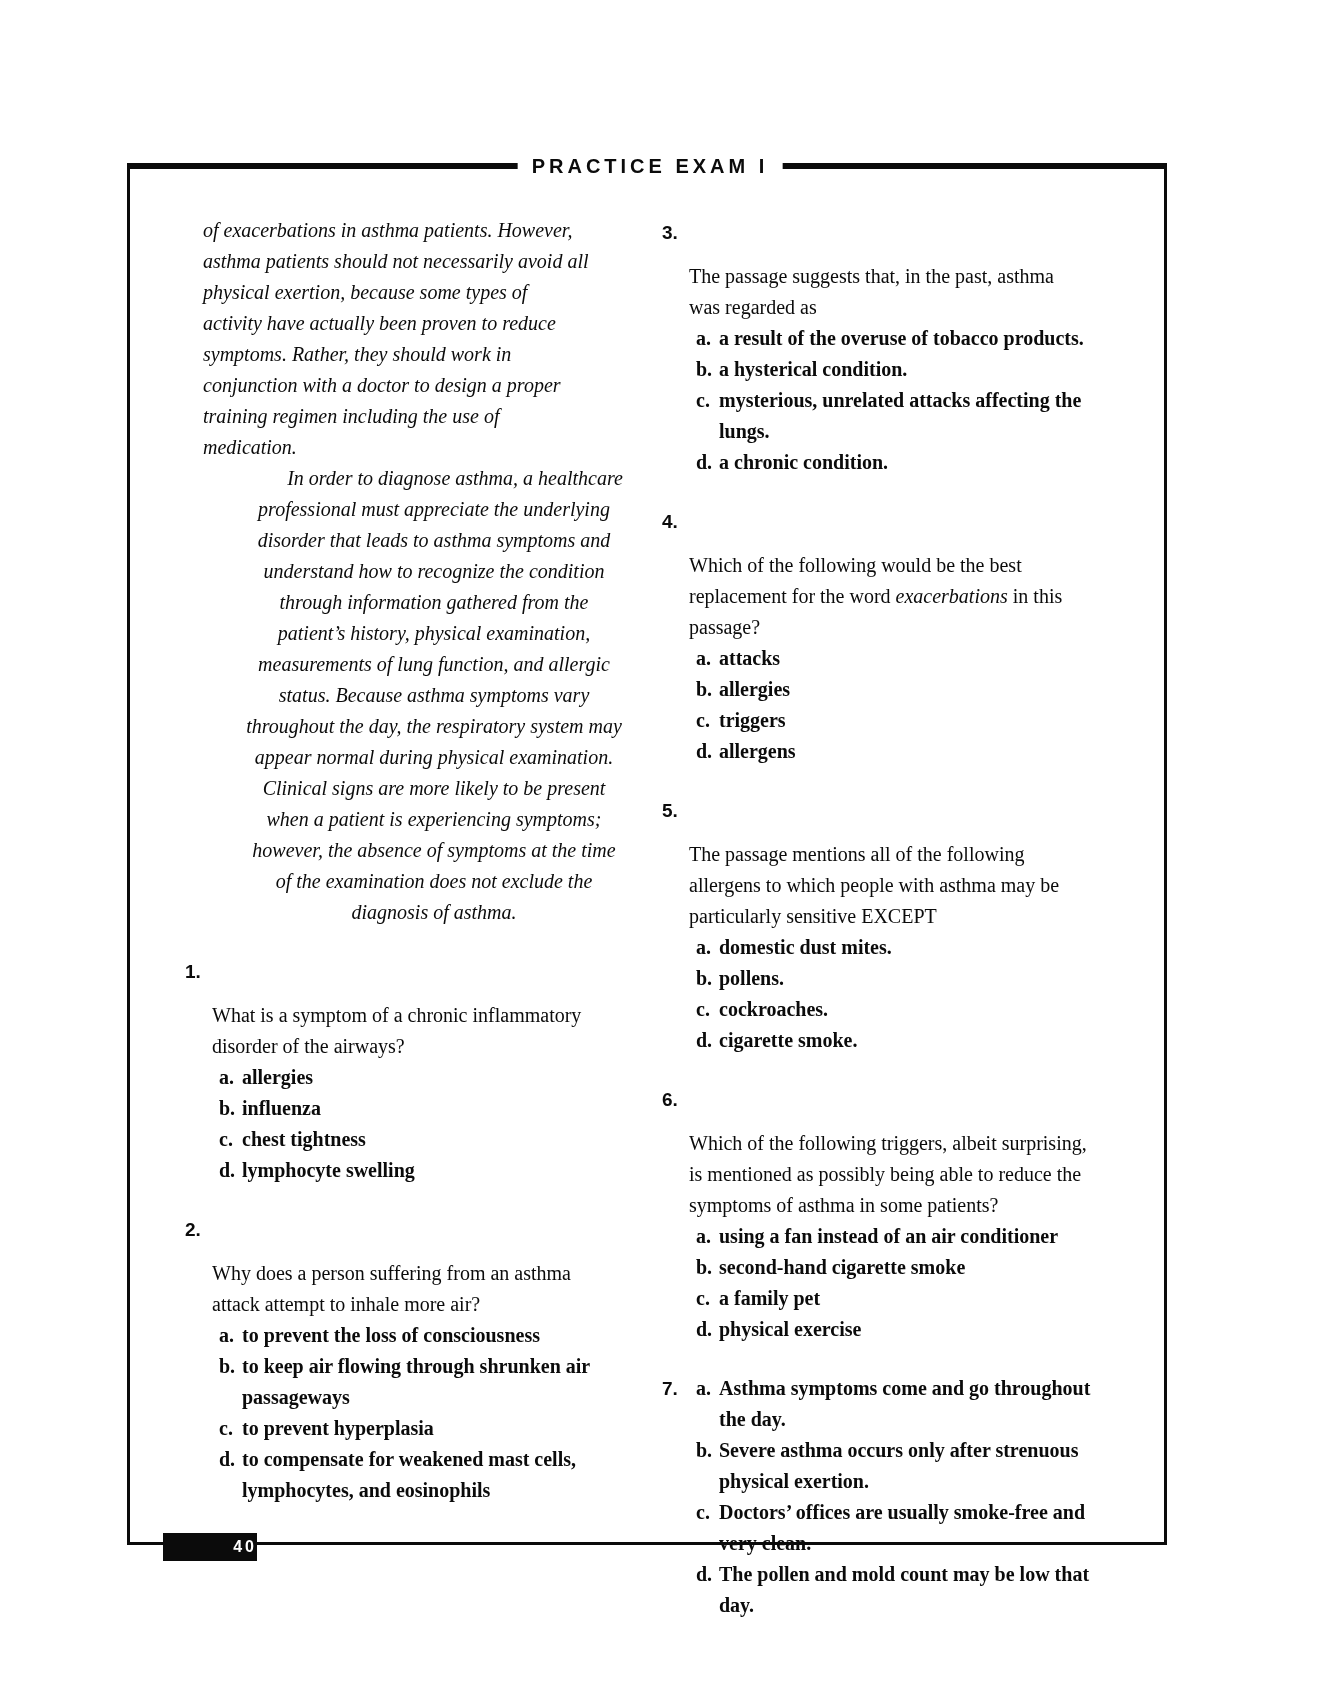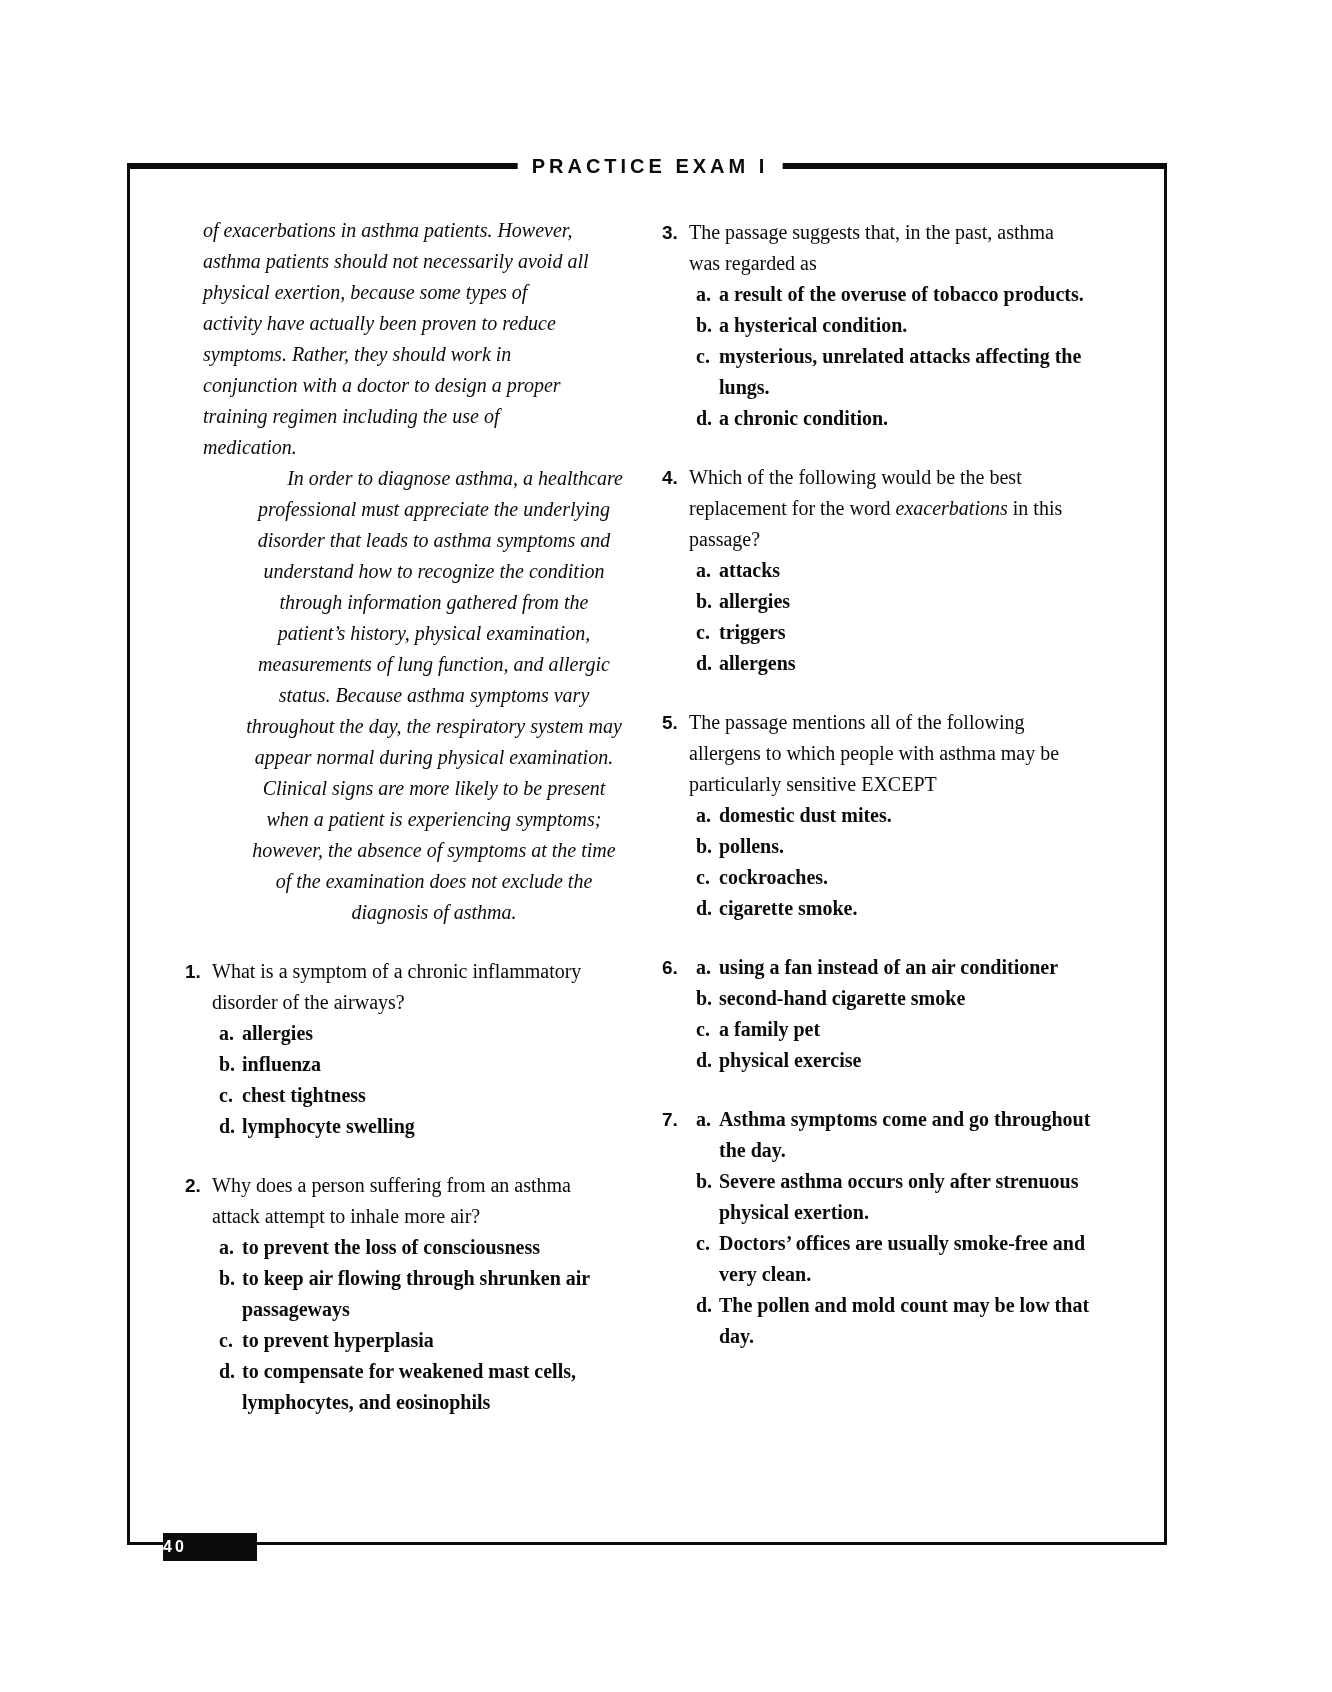--- a/index.html
+++ b/index.html
@@ -44,40 +44,40 @@
 
   .question { display: flex; margin-top: 28px; }
   .q-num {
     width: 27px;
     flex: 0 0 27px;
     font-family: "Liberation Sans", sans-serif;
     font-weight: bold;
     font-size: 19px;
   }
   .q-content { flex: 1; }
-  .q-text { white-space: pre-line; }
+  .q-text { white-space: pre-line; margin-top: 44px; }
   .option { display: flex; padding-left: 7px; }
   .opt-letter { width: 23px; flex: 0 0 23px; font-weight: bold; }
   .opt-text { flex: 1; white-space: pre-line; font-weight: bold; }
 
   .page-num-badge {
     position: absolute;
     left: 163px;
     top: 1533px;
     width: 94px;
     height: 28px;
     background: #0b0b0b;
     color: #ffffff;
     font-family: "Liberation Sans", sans-serif;
     font-weight: bold;
     font-size: 16px;
     letter-spacing: 3px;
     display: flex;
     align-items: center;
-    justify-content: flex-start;
+    justify-content: flex-end;
   }
 </style>
 </head>
 <body>
 
 <div class="page">
 
   <div class="frame"></div>
 
   <div class="page-title">PRACTICE EXAM I</div>
@@ -233,20 +233,23 @@
         <div class="option">
           <span class="opt-letter">d.</span>
           <span class="opt-text">cigarette smoke.</span>
         </div>
       </div>
     </div>
 
     <div class="question">
       <div class="q-num">6.</div>
       <div class="q-content">
+        <div class="q-text">Which of the following triggers, albeit surprising,
+is mentioned as possibly being able to reduce the
+symptoms of asthma in some patients?</div>
         <div class="option">
           <span class="opt-letter">a.</span>
           <span class="opt-text">using a fan instead of an air conditioner</span>
         </div>
         <div class="option">
           <span class="opt-letter">b.</span>
           <span class="opt-text">second-hand cigarette smoke</span>
         </div>
         <div class="option">
           <span class="opt-letter">c.</span>

